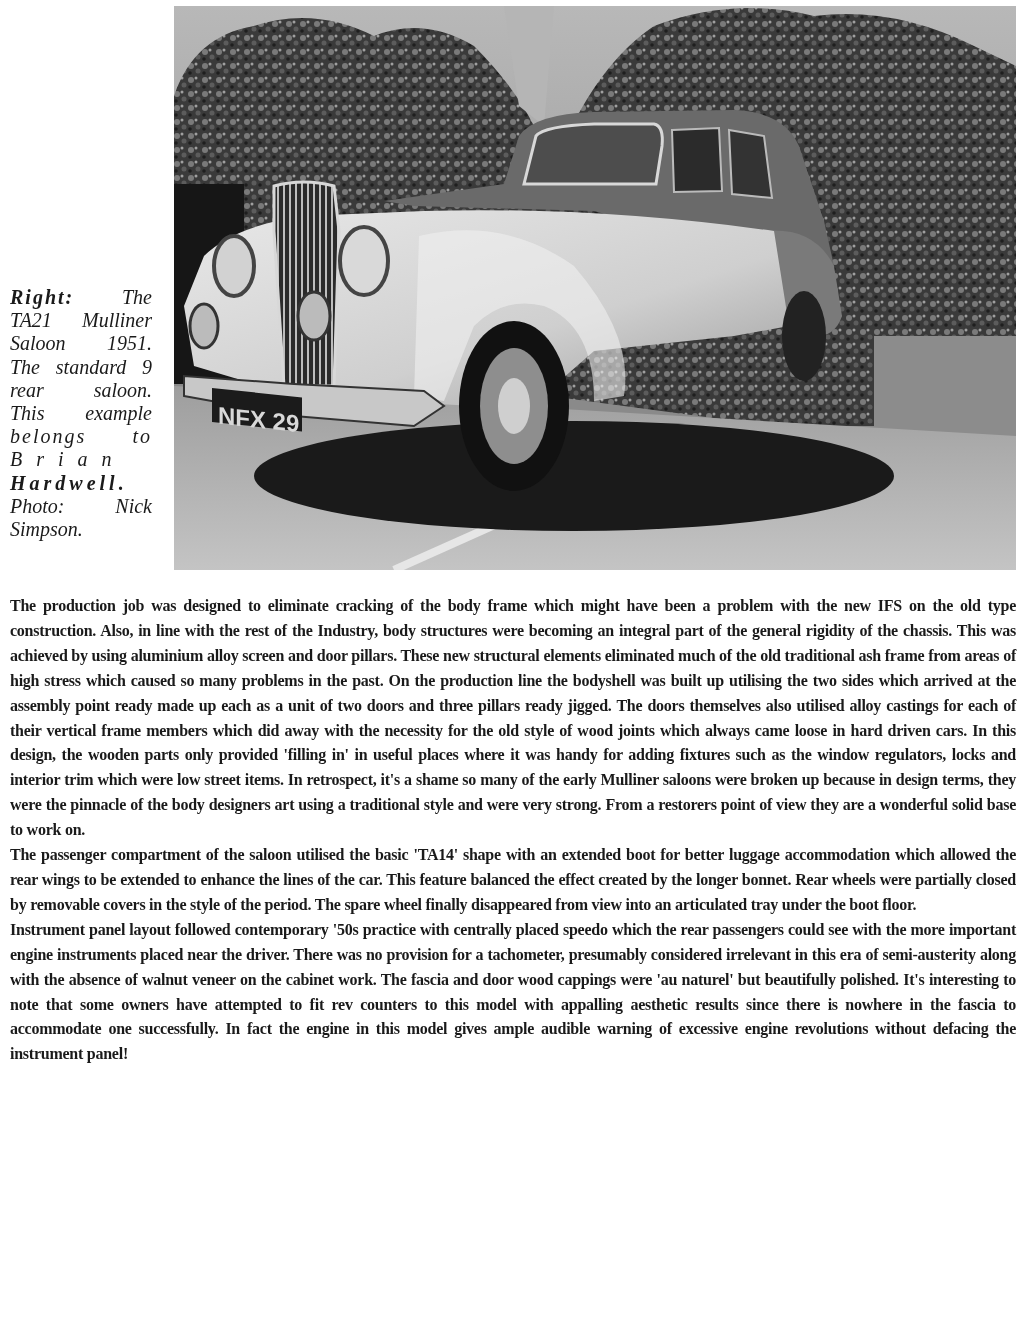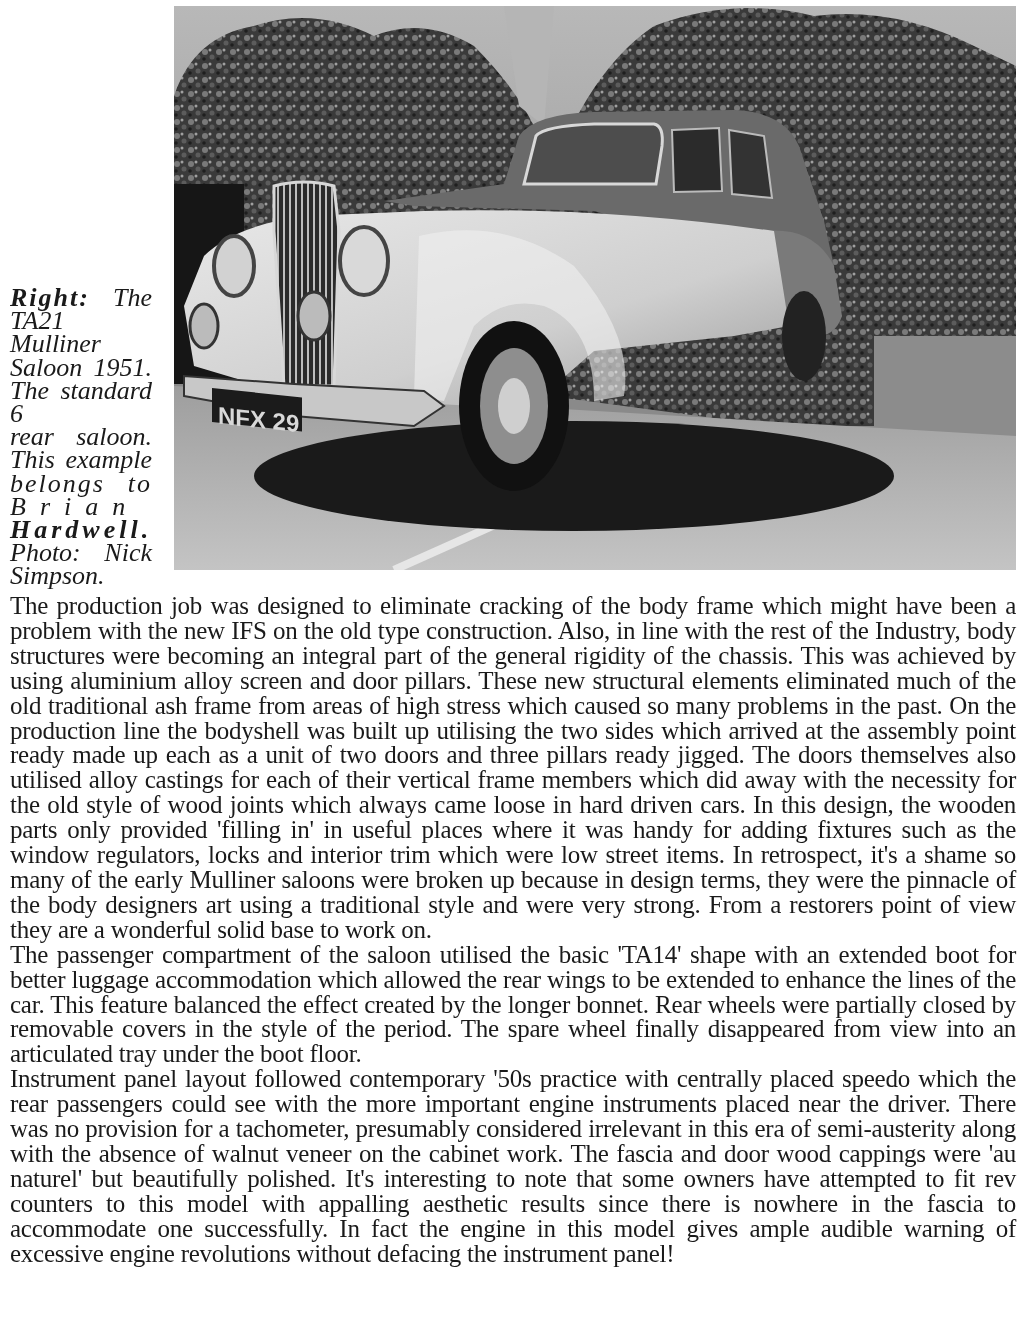--- a/index.html
+++ b/index.html
@@ -3,47 +3,48 @@
   <meta charset="utf-8">
   <style>
     html, body { margin: 0; padding: 0; background: #ffffff; }
     body {
       width: 1031px; height: 1322px; position: relative; overflow: hidden;
       font-family: "Liberation Serif", "DejaVu Serif", serif;
       color: #1a1a1a;
     }
     .caption {
       position: absolute; left: 10px; top: 286px; width: 142px;
-      font-style: italic; font-size: 26px; line-height: 23.2px;
+      font-style: italic; font-size: 20px; line-height: 23.2px;
       text-align: justify; text-align-last: left;
     }
     .caption .lead { font-weight: bold; letter-spacing: 2px; }
     .caption .line { display: block; text-align: justify; text-align-last: justify; }
     .caption .line.last { text-align-last: left; font-family: Liberation Serif, serif; }
     .photo {
       position: absolute; left: 174px; top: 6px; width: 842px; height: 564px;
       overflow: hidden; background: #8a8a8a;
     }
     .photo svg { display: block; width: 100%; height: 100%; }
     .body-text {
       position: absolute; left: 10px; top: 594px; width: 1006px;
-      font-size: 25px; line-height: 24.9px;
+      font-size: 16px; line-height: 24.9px;
       text-align: justify;
       letter-spacing: -0.25px;
+      font-weight: bold;
     }
     .body-text p { margin: 0; }
   </style>
 </head>
 <body>
 
 <div class="caption">
   <span class="line"><span class="lead">Right:</span> <span>The</span></span>
   <span class="line">TA21 Mulliner</span>
   <span class="line">Saloon 1951.</span>
-  <span class="line">The standard 6</span>
+  <span class="line">The standard 9</span>
   <span class="line">rear saloon.</span>
   <span class="line">This example</span>
   <span class="line" style="letter-spacing:2px;">belongs to</span>
   <span class="line" style="letter-spacing:14px;">Brian</span>
   <span class="line" style="letter-spacing:4px;font-weight:bold;">Hardwell.</span>
   <span class="line">Photo: Nick</span>
   <span class="line last">Simpson.</span>
 </div>
 
 <div class="photo" title="Black and white photo of a TA21 Mulliner Saloon parked in front of trees">

